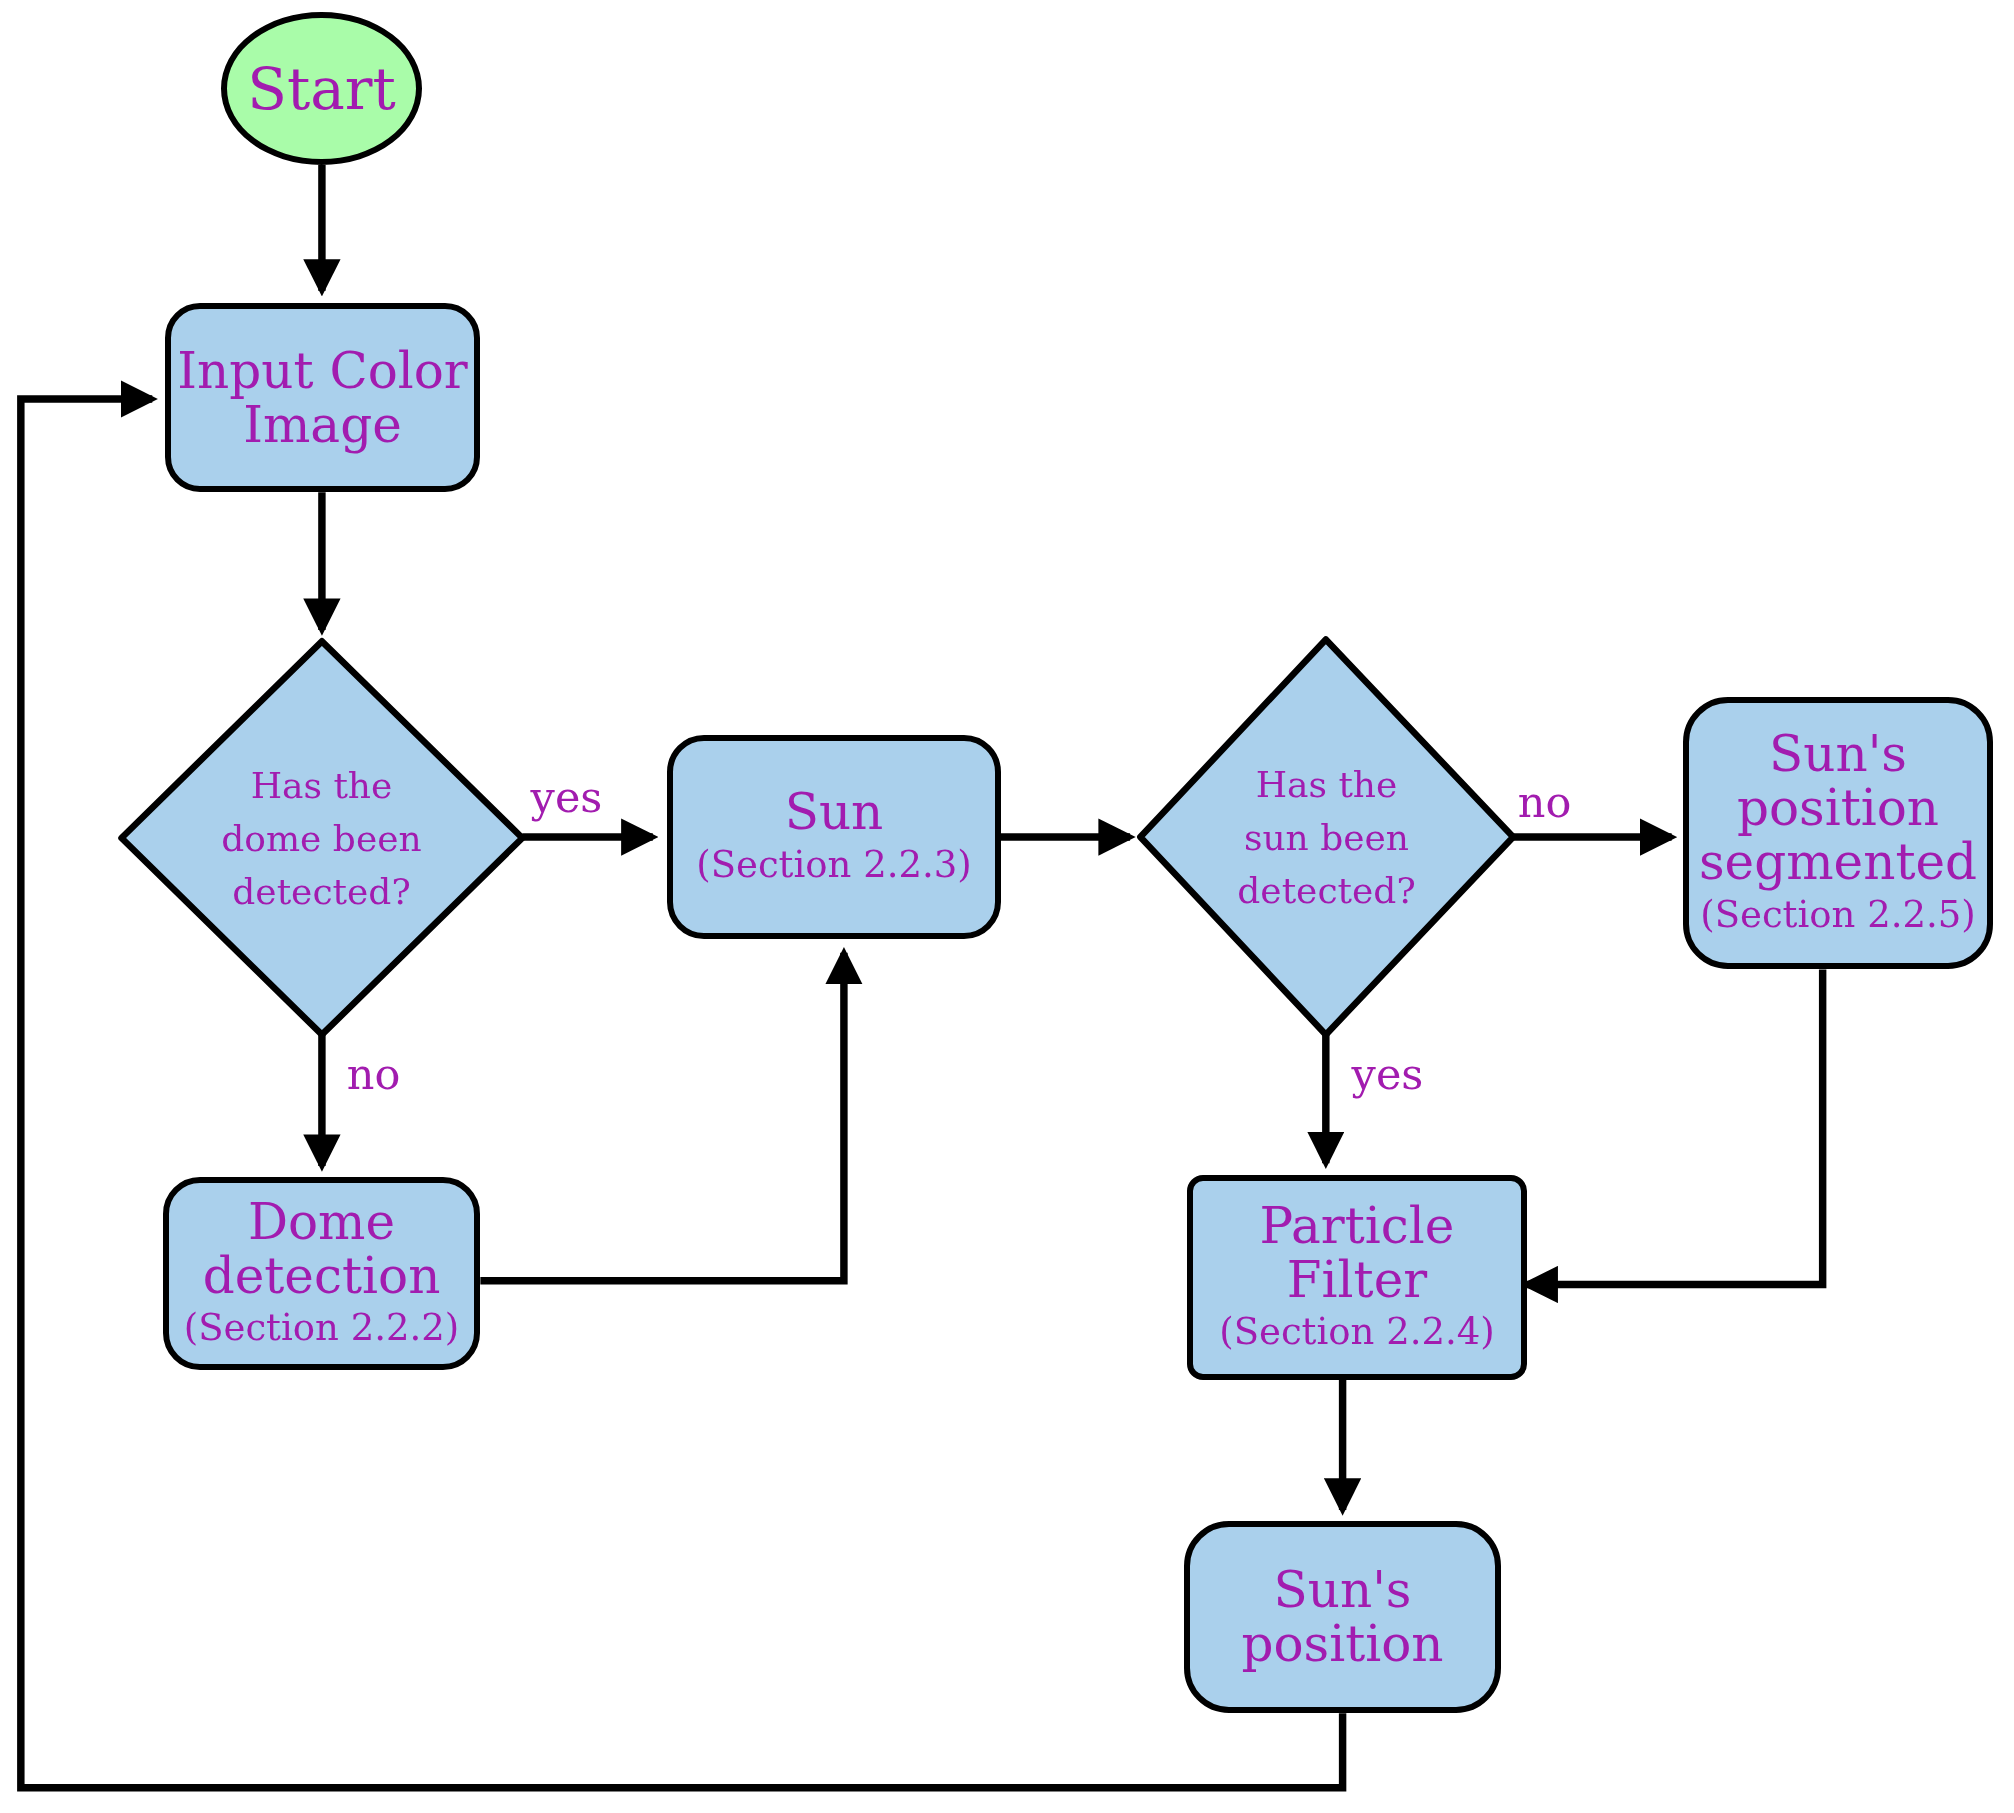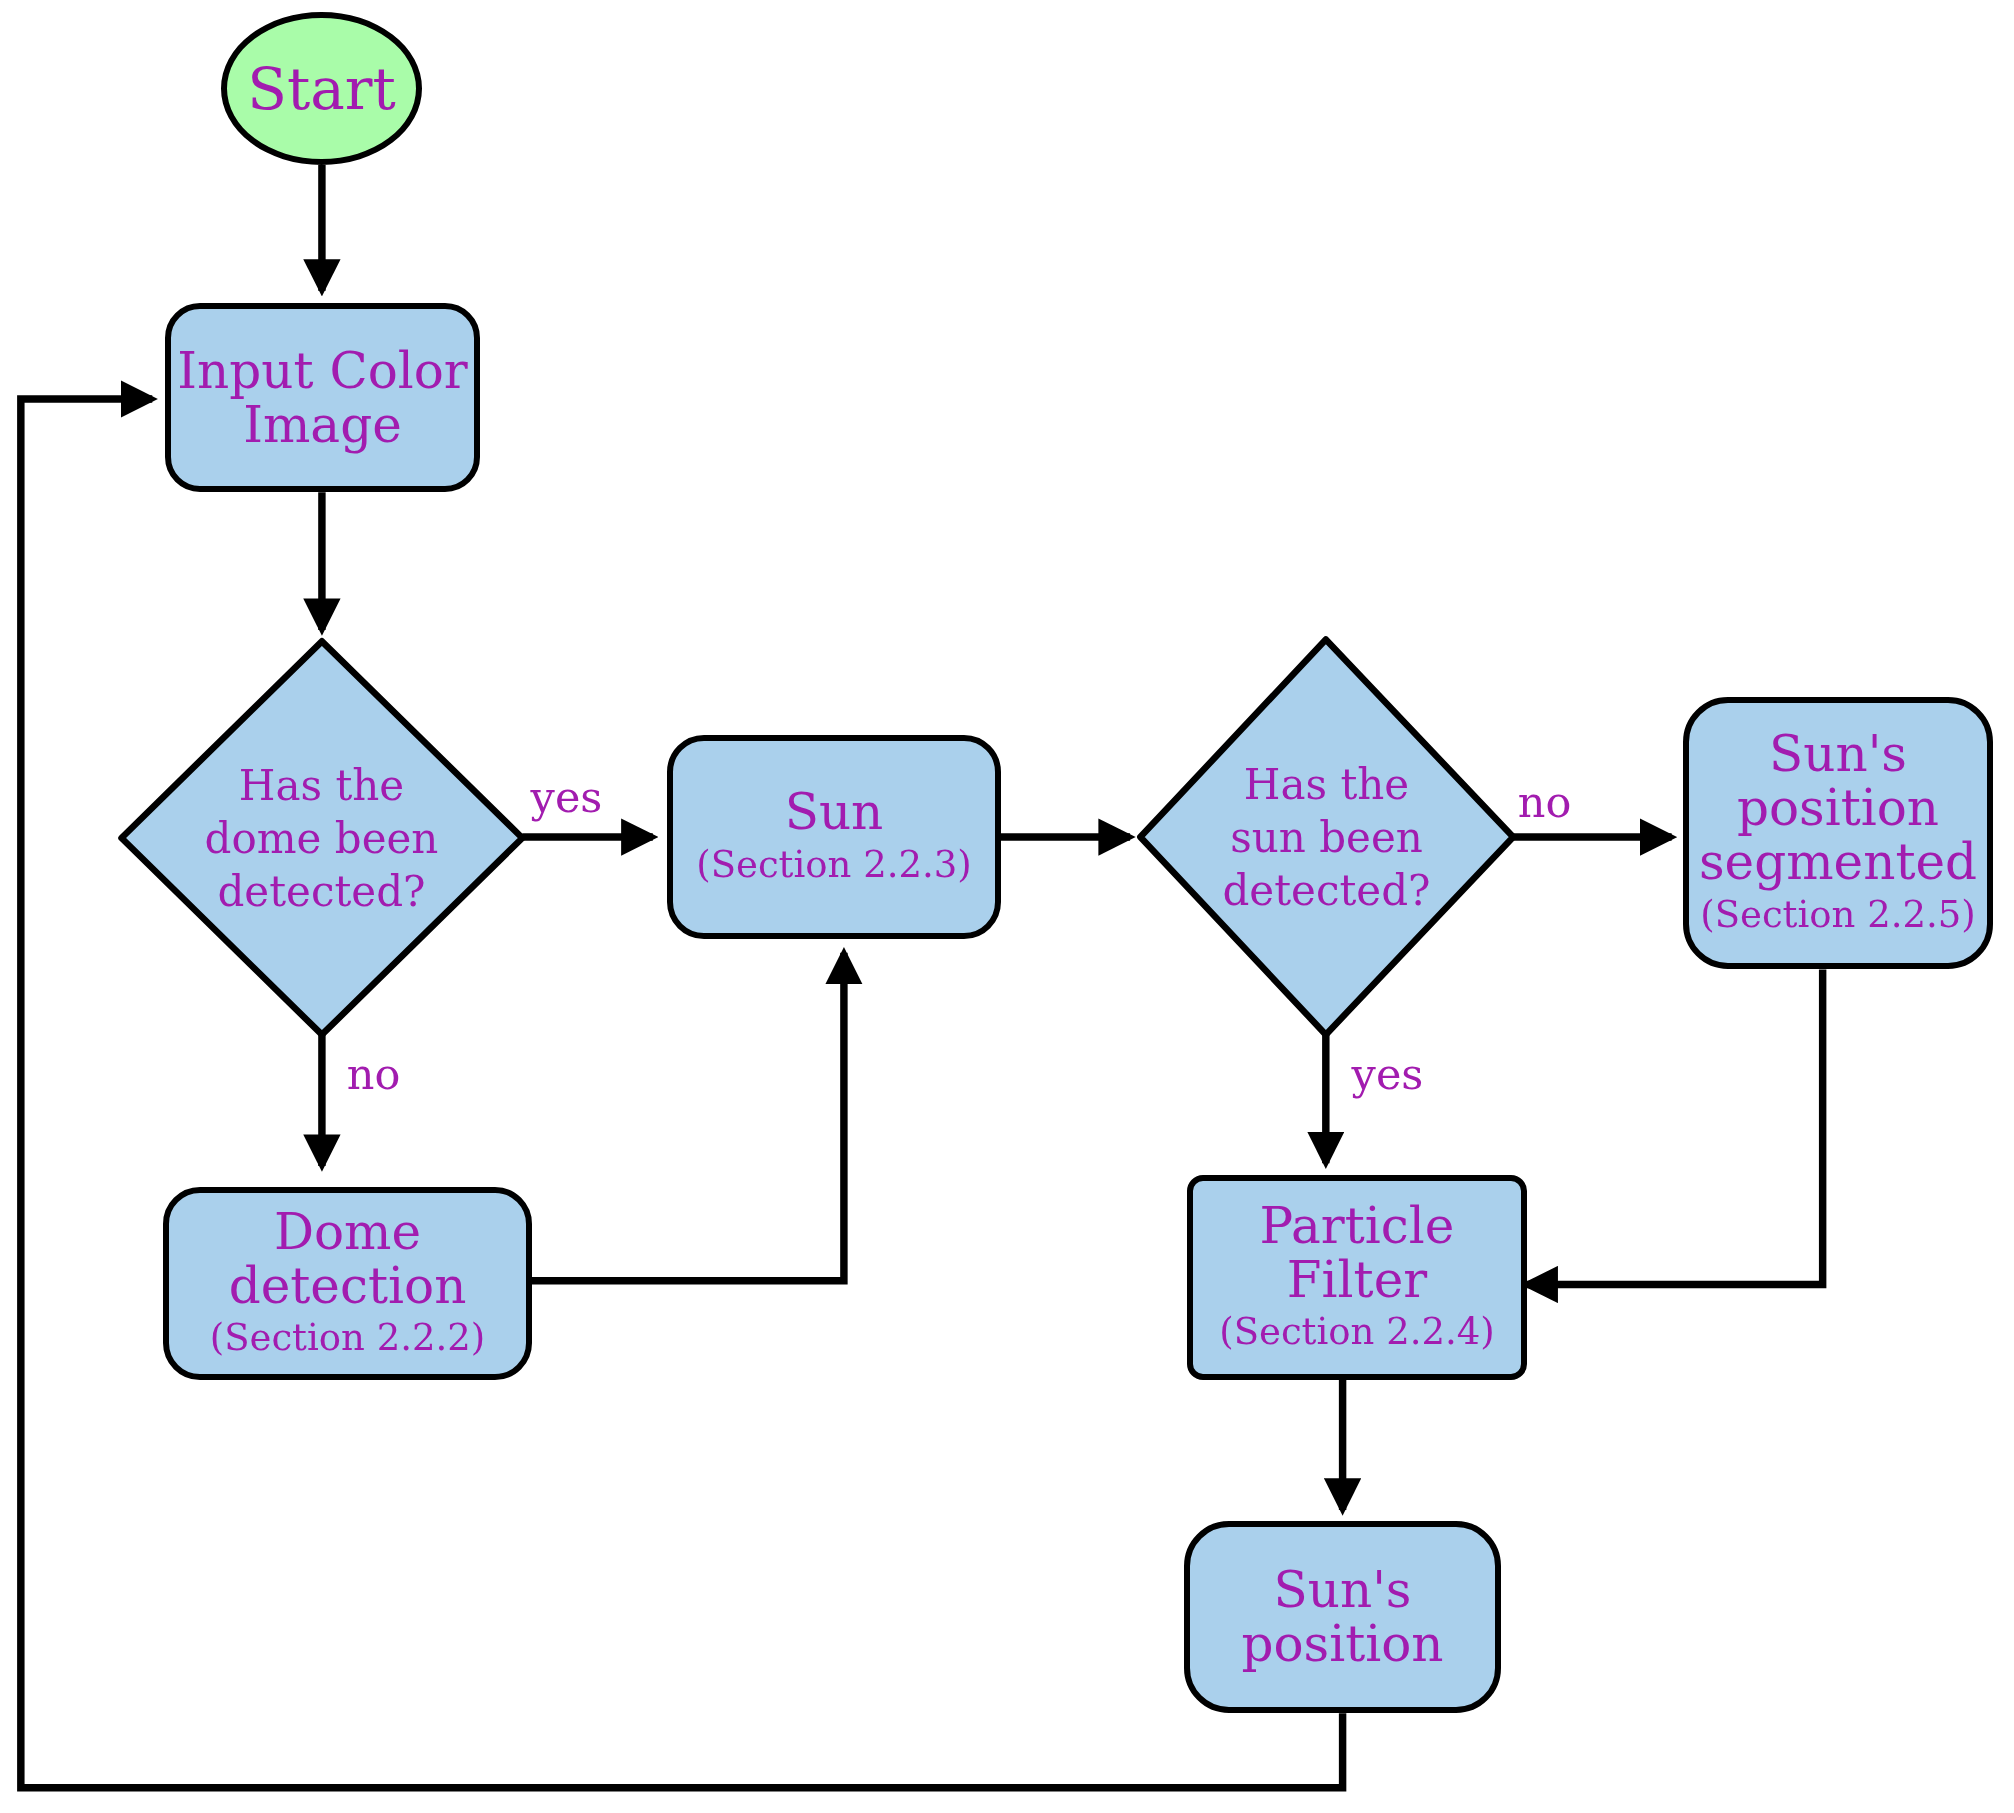--- a/index.html
+++ b/index.html
@@ -36,21 +36,21 @@
     position:absolute;
     display:flex;
     flex-direction:column;
     align-items:center;
     justify-content:center;
     text-align:center;
     z-index:2;
     background:transparent;
     border:none;
   }
-  .diamond-text .ln{font-size:42px;line-height:53px;white-space:nowrap;}
+  .diamond-text .ln{font-size:36px;line-height:53px;white-space:nowrap;}
   .edge-label{
     position:absolute;
     width:131px;
     height:56px;
     display:flex;
     align-items:center;
     justify-content:center;
     font-size:43px;
     z-index:2;
   }
@@ -109,21 +109,21 @@
     <span class="ln">detected?</span>
   </div>
 
   <div class="node" style="left:1683px;top:697px;width:310px;height:272px;border-radius:45px;">
     <span class="ln">Sun's</span>
     <span class="ln">position</span>
     <span class="ln">segmented</span>
     <span class="section">(Section 2.2.5)</span>
   </div>
 
-  <div class="node" style="left:163px;top:1177px;width:369px;height:193px;border-radius:37px;margin-top:10px;">
+  <div class="node" style="left:163px;top:1177px;width:317px;height:193px;border-radius:37px;">
     <span class="ln">Dome</span>
     <span class="ln">detection</span>
     <span class="section">(Section 2.2.2)</span>
   </div>
 
   <div class="node" style="left:1187px;top:1175px;width:340px;height:205px;border-radius:16px;">
     <span class="ln">Particle</span>
     <span class="ln">Filter</span>
     <span class="section">(Section 2.2.4)</span>
   </div>

